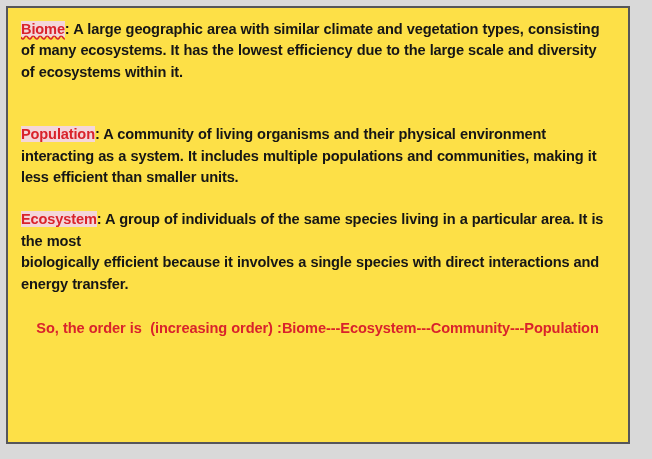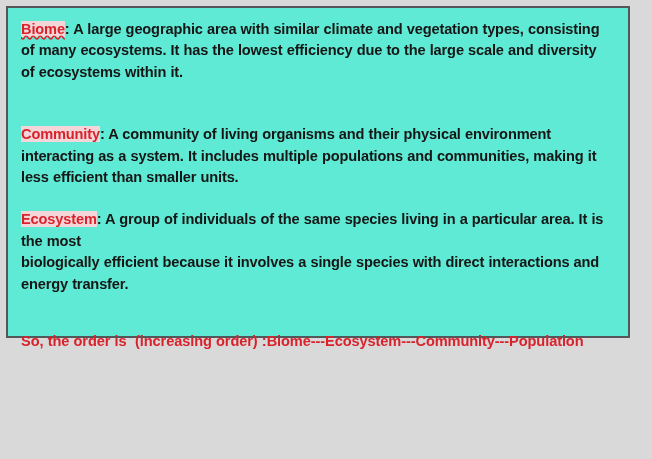--- a/index.html
+++ b/index.html
@@ -22,43 +22,43 @@
     background: #d9d9d9;
     box-sizing: border-box;
   }
 
   
   #content-box {
     position: absolute;
     left: 6px;
     top: 6px;
     width: 624px;
-    height: 332px;
+    height: 438px;
     box-sizing: border-box;
-    background: #5eead4;
+    background: #fde047;
     border: 2px solid #55565a;
     padding: 10px 14px 0 13px;
   }
 
   .para {
     color: #161616;
     font-size: 14.6px;
     font-weight: bold;
     line-height: 21.4px;
     letter-spacing: -0.15px;
     margin: 0;
     word-spacing: 0.3px;
   }
 
   
   #para-biome      { margin-top: 1px; }
   #para-ecosystem  { margin-top: 41px; }
   #para-community  { margin-top: 20px; }
   #para-population { margin-top: 21px; }
-  #para-order      { margin-top: 36px; }
+  #para-order      { margin-top: 23px; text-align: center; }
 
   
   .term {
     color: #d9232c;
     background: #f4d6d9;
     font-weight: bold;
   }
   .term.misspelled {
     text-decoration: underline;
     text-decoration-color: #d9232c;
@@ -79,21 +79,21 @@
 </style>
 </head>
 <body>
 
 <div id="slide">
 
   <div id="content-box">
 
     <p class="para" id="para-biome"><span class="term misspelled">Biome</span><span>: </span><span>A large geographic area with similar climate and vegetation types, consisting of many ecosystems. It has the lowest efficiency due to the large scale and diversity of ecosystems within it.</span></p>
 
-    <p class="para" id="para-ecosystem"><span class="term">Community</span><span>: </span><span>A community of living organisms and their physical environment interacting as a system. It includes multiple populations and communities, making it less efficient than smaller units.</span></p>
+    <p class="para" id="para-ecosystem"><span class="term">Population</span><span>: </span><span>A community of living organisms and their physical environment interacting as a system. It includes multiple populations and communities, making it less efficient than smaller units.</span></p>
 
 
     <p class="para" id="para-population"><span class="term">Ecosystem</span><span>: </span><span>A group of individuals of the same species living in a particular area. It is the most</span><br><span>biologically efficient because it involves a single species with direct interactions and energy transfer.</span></p>
 
     <p class="para nowrap-space" id="para-order">So, the order is  (increasing order) :Biome---Ecosystem---Community---Population</p>
 
   </div>
 </div>
 
 </body></html>

